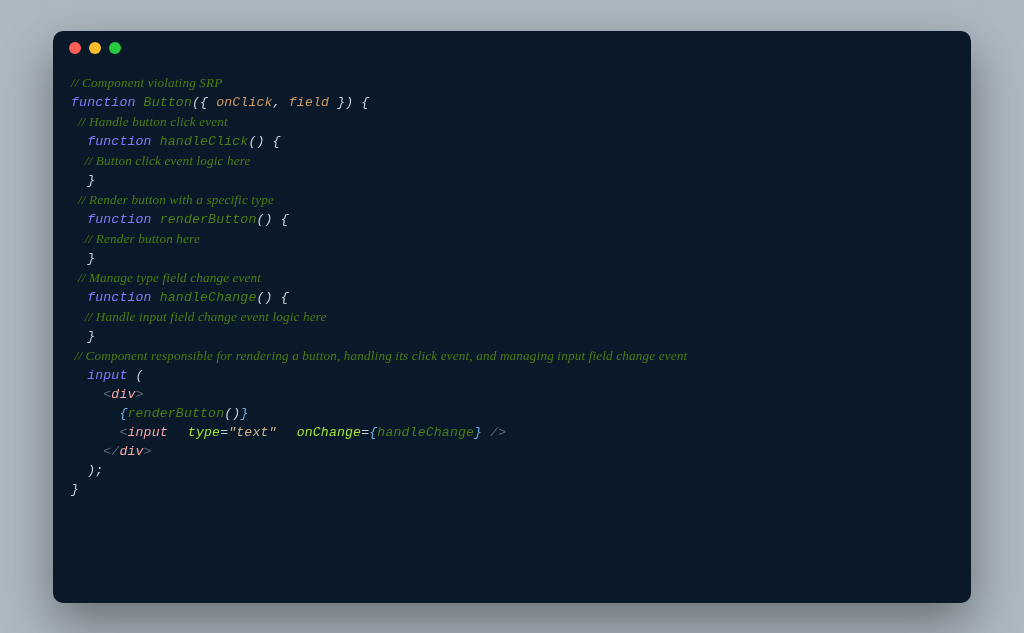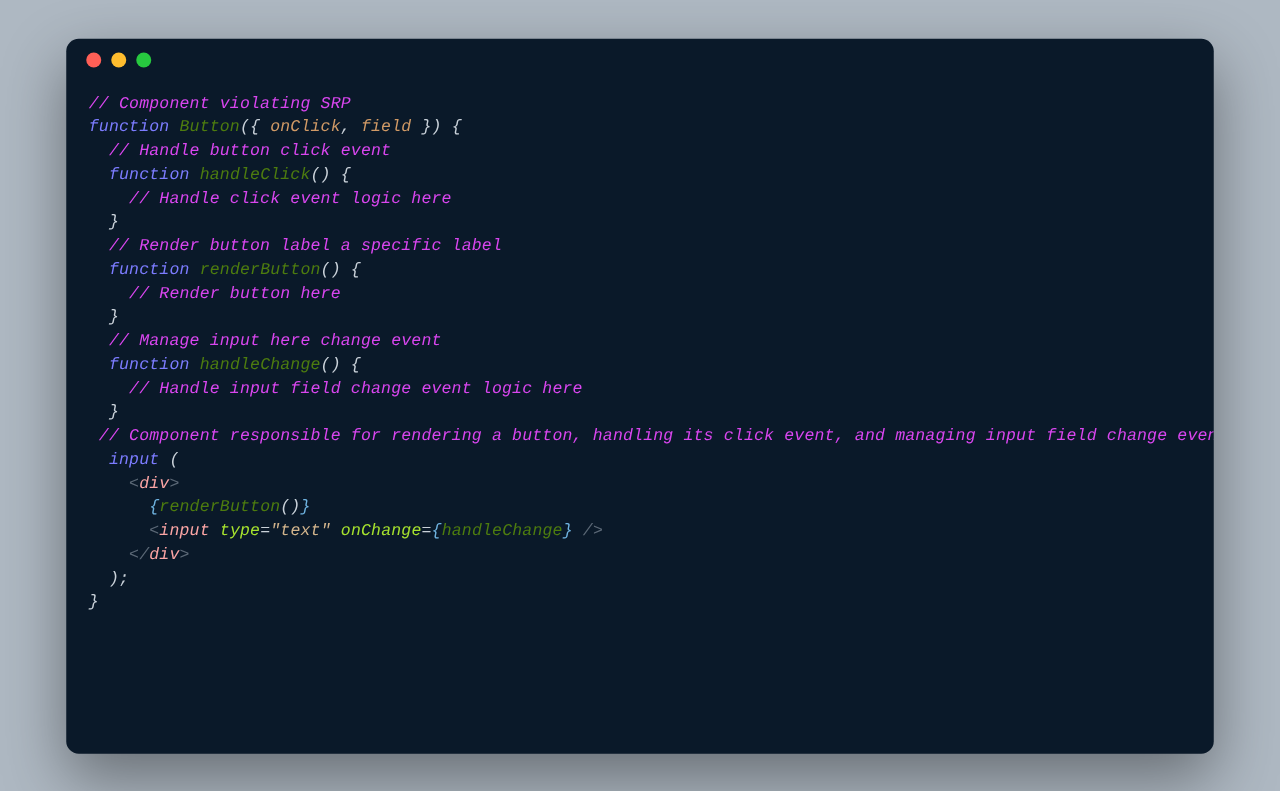--- a/index.html
+++ b/index.html
@@ -53,51 +53,51 @@
       padding: 8px 18px 18px 18px;
       font-size: 13.2px;
       line-height: 19px;
       font-style: italic;
       letter-spacing: 0.15px;
       white-space: pre;
       color: #c9d1d9;
       overflow: hidden;
     }
     
-    .c-comment { color: #d946ef; }
+    .c-comment { color: #4d7c0f; font-family: Liberation Serif, serif; }
     .c-keyword { color: #7c7cff; }
     .c-funcname { color: #4d7c0f; }
     .c-param { color: #d19a66; text-align: right; }
     .c-punct { color: #c9d1d9; }
     .c-tag { color: #fca5a5; }
     .c-tagangle { color: #5b6876; }
-    .c-attr { color: #a6e22e; }
+    .c-attr { color: #a6e22e; margin-left: 12px; }
     .c-string { color: #d2b48c; }
     .c-jsxpunc { color: #6fb3e0; }
   </style>
 </head>
 <body>
 
 <div class="terminal-window">
   <div class="titlebar">
     <div class="traffic-light traffic-red"></div>
     <div class="traffic-light traffic-yellow"></div>
     <div class="traffic-light traffic-green"></div>
   </div>
   <div class="code-area"><span class="c-comment">// Component violating SRP</span>
 <span class="c-keyword">function </span><span class="c-funcname">Button</span><span class="c-punct">({ </span><span class="c-param">onClick</span><span class="c-punct">, </span><span class="c-param">field</span><span class="c-punct"> }) {</span>
 <span class="c-comment">  // Handle button click event</span>
 <span class="c-punct">  </span><span class="c-keyword">function </span><span class="c-funcname">handleClick</span><span class="c-punct">() {</span>
-<span class="c-comment">    // Handle click event logic here</span>
+<span class="c-comment">    // Button click event logic here</span>
 <span class="c-punct">  }</span>
-<span class="c-comment">  // Render button label a specific label</span>
+<span class="c-comment">  // Render button with a specific type</span>
 <span class="c-punct">  </span><span class="c-keyword">function </span><span class="c-funcname">renderButton</span><span class="c-punct">() {</span>
 <span class="c-comment">    // Render button here</span>
 <span class="c-punct">  }</span>
-<span class="c-comment">  // Manage input here change event</span>
+<span class="c-comment">  // Manage type field change event</span>
 <span class="c-punct">  </span><span class="c-keyword">function </span><span class="c-funcname">handleChange</span><span class="c-punct">() {</span>
 <span class="c-comment">    // Handle input field change event logic here</span>
 <span class="c-punct">  }</span>
 <span class="c-comment"> // Component responsible for rendering a button, handling its click event, and managing input field change event</span>
 <span class="c-punct">  </span><span class="c-keyword">input </span><span class="c-punct">(</span>
 <span class="c-punct">    </span><span class="c-tagangle">&lt;</span><span class="c-tag">div</span><span class="c-tagangle">&gt;</span>
 <span class="c-punct">      </span><span class="c-jsxpunc">{</span><span class="c-funcname">renderButton</span><span class="c-punct">()</span><span class="c-jsxpunc">}</span>
 <span class="c-punct">      </span><span class="c-tagangle">&lt;</span><span class="c-tag">input </span><span class="c-attr">type</span><span class="c-punct">=</span><span class="c-string">"text"</span><span class="c-punct"> </span><span class="c-attr">onChange</span><span class="c-punct">=</span><span class="c-jsxpunc">{</span><span class="c-funcname">handleChange</span><span class="c-jsxpunc">}</span><span class="c-tagangle"> /&gt;</span>
 <span class="c-punct">    </span><span class="c-tagangle">&lt;/</span><span class="c-tag">div</span><span class="c-tagangle">&gt;</span>
 <span class="c-punct">  );</span>

